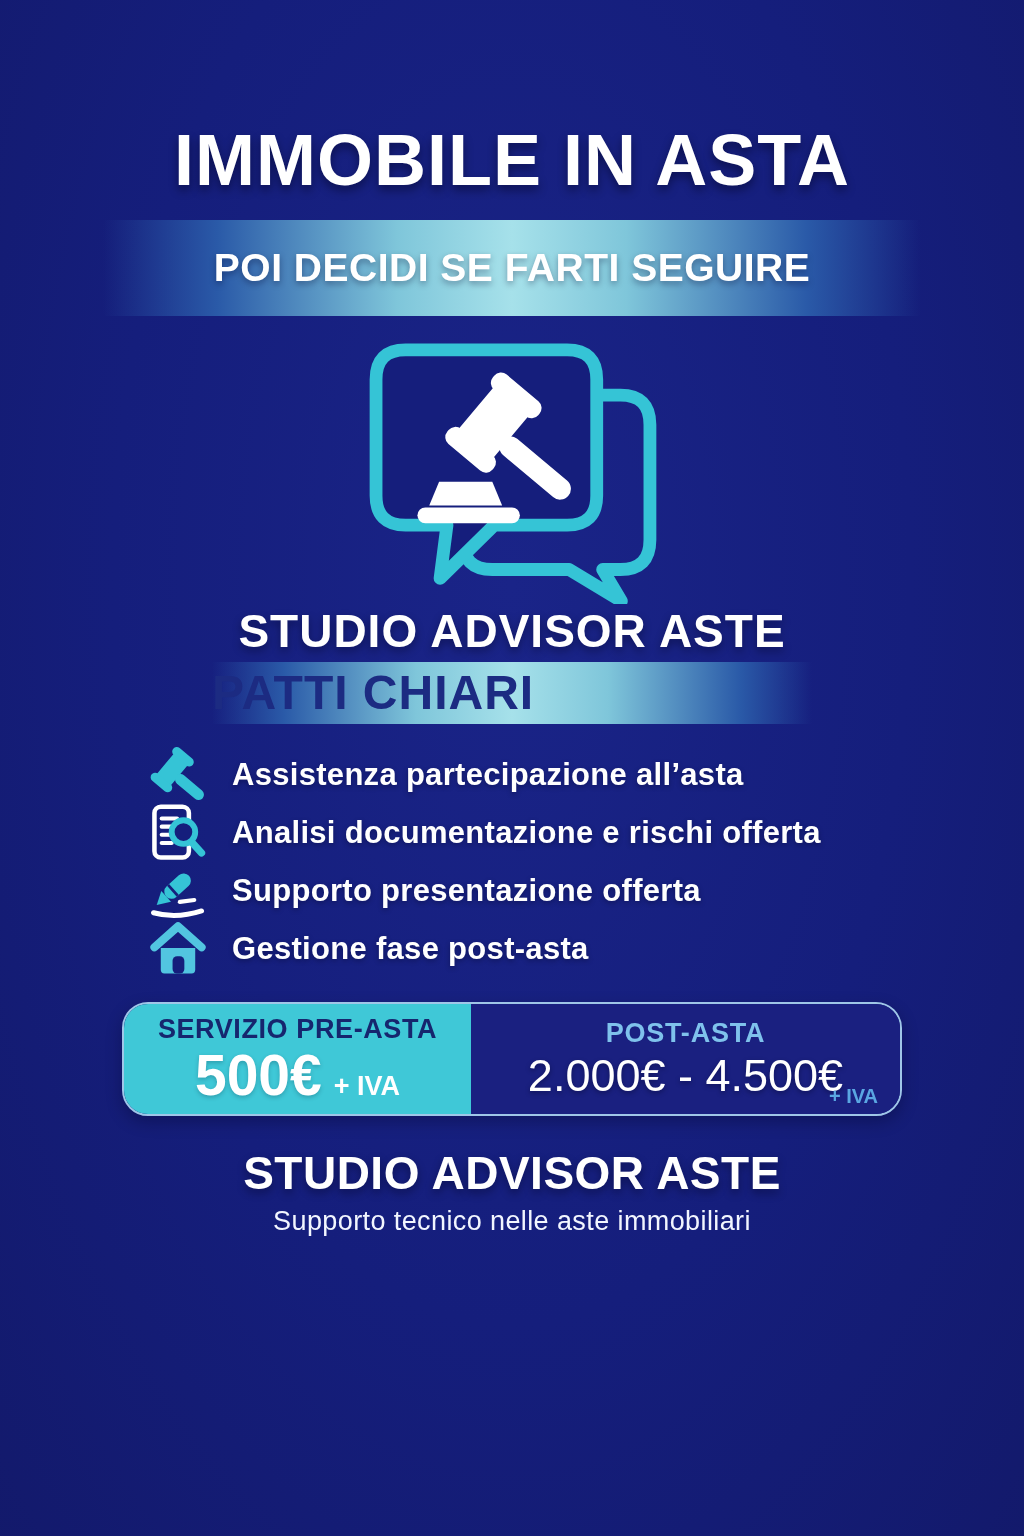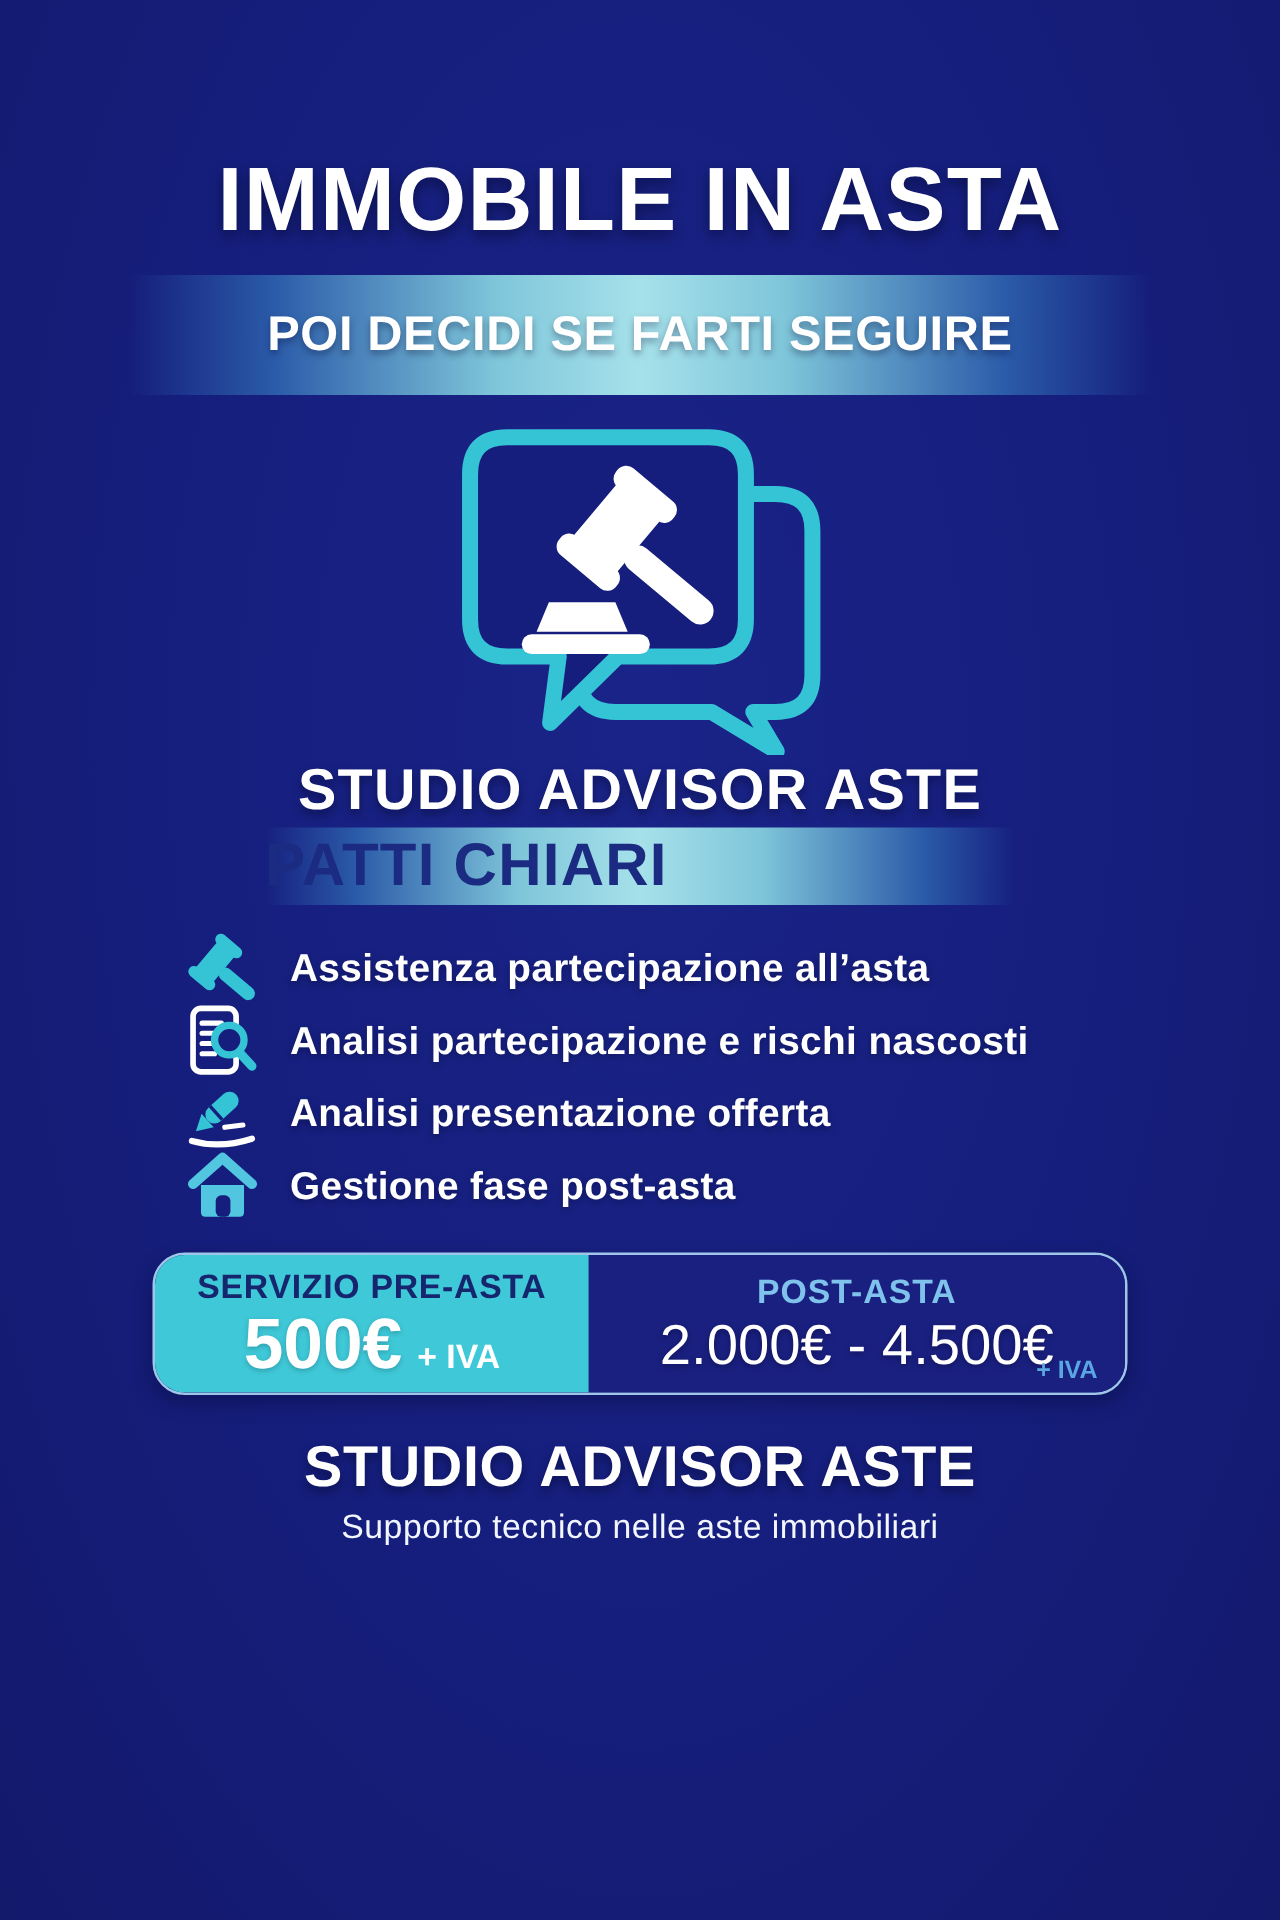--- a/index.html
+++ b/index.html
@@ -132,36 +132,36 @@
           <g stroke="#ffffff" stroke-width="4.5" stroke-linecap="round">
             <line x1="14" y1="16" x2="31" y2="16"></line>
             <line x1="14" y1="25" x2="28" y2="25"></line>
             <line x1="14" y1="34" x2="26" y2="34"></line>
             <line x1="14" y1="43" x2="25" y2="43"></line>
           </g>
           <circle cx="38" cy="31" r="13" fill="#151e7c" stroke="#35c4d6" stroke-width="6.5"></circle>
           <line x1="47" y1="42" x2="58" y2="54" stroke="#35c4d6" stroke-width="8" stroke-linecap="round"></line>
         </svg>
       </span>
-      <span class="service-label">Analisi partecipazione e rischi nascosti</span>
+      <span class="service-label">Analisi documentazione e rischi offerta</span>
     </div>
 
     <div class="service-row">
       <span class="service-icon">
         <svg width="58" height="58" viewBox="0 0 64 64" xmlns="http://www.w3.org/2000/svg">
           <g transform="translate(10,46) rotate(-42)">
             <polygon points="-2,0 12,-8 12,8" fill="#35c4d6"></polygon>
             <rect x="12" y="-8" width="34" height="16" rx="8" fill="#35c4d6"></rect>
             <line x1="22" y1="-8" x2="22" y2="8" stroke="#151e7c" stroke-width="3"></line>
           </g>
           <line x1="34" y1="44" x2="50" y2="42" stroke="#ffffff" stroke-width="4.5" stroke-linecap="round"></line>
           <path d="M5 56 Q 30 63 58 54" fill="none" stroke="#ffffff" stroke-width="5.5" stroke-linecap="round"></path>
         </svg>
       </span>
-      <span class="service-label">Analisi presentazione offerta</span>
+      <span class="service-label">Supporto presentazione offerta</span>
     </div>
 
     <div class="service-row">
       <span class="service-icon">
         <svg width="58" height="58" viewBox="0 0 64 64" xmlns="http://www.w3.org/2000/svg">
           <path d="M6 30 L32 7 L58 30" fill="none" stroke="#52c5e0" stroke-width="9" stroke-linecap="round" stroke-linejoin="round"></path>
           <path d="M13 31 H51 V55 Q51 59 47 59 H17 Q13 59 13 55 Z" fill="#52c5e0"></path>
           <rect x="26" y="40" width="13" height="19" rx="5" fill="#151e7c"></rect>
         </svg>
       </span>

